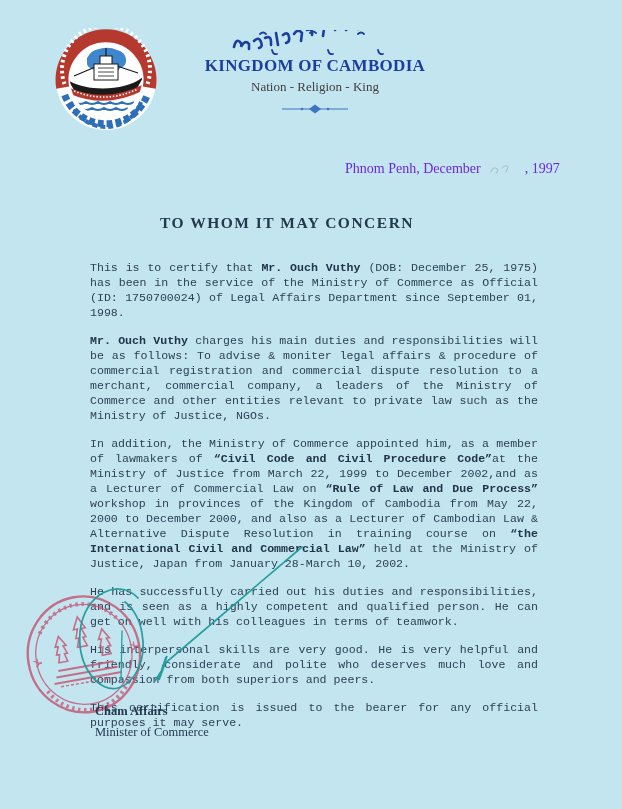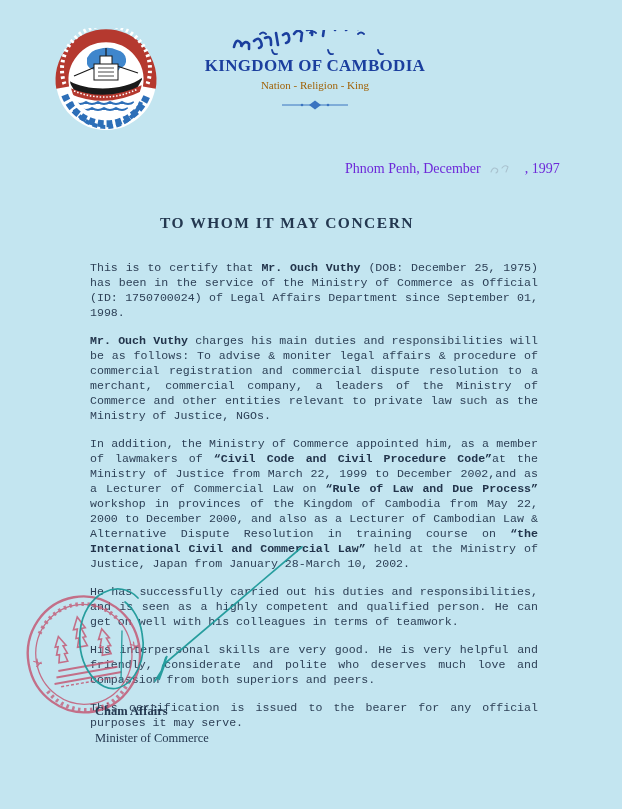--- a/index.html
+++ b/index.html
@@ -4,21 +4,21 @@
 <style>
   html,body{margin:0;padding:0;}
   body{width:622px;height:809px;background:#c3e5f0;font-family:"Liberation Serif","DejaVu Serif",serif;}
   .page{position:relative;width:622px;height:809px;background:#c3e5f0;overflow:hidden;}
 
   .logo{position:absolute;left:54px;top:28px;width:104px;height:104px;}
 
   .head-center{position:absolute;left:170px;top:30px;width:290px;text-align:center;color:#1b3f9e;}
   .khmer-title{display:block;margin:0 auto;margin-left:60px;}
   .kingdom{font-size:17px;font-weight:bold;letter-spacing:.3px;color:#1b3f9e;}
-  .motto{font-size:11px;margin-top:3px;color:#a16207;}
+  .motto{font-size:13px;margin-top:3px;color:#404040;}
   .ornament{margin-top:9px;}
 
   .letterhead{position:absolute;left:56px;top:128px;color:#1b3f9e;}
   .ministry{font-size:14px;font-weight:bold;margin-top:5px;color:#1b3f9e;}
   .no-line{display:flex;align-items:center;font-family:"Liberation Sans","DejaVu Sans",sans-serif;
            font-size:12px;color:#6e8ba3;margin-top:2px;}
   .no-line .gap1{width:6px;}
   .no-line .gap2{width:8px;}
   .desk-line{font-size:13.5px;font-weight:bold;font-style:italic;margin-top:2px;color:#1b3f9e;}
 
@@ -29,21 +29,21 @@
 
   .body-text{position:absolute;left:90px;top:260px;width:448px;color:#2e4157;font-family:Liberation Mono, monospace;}
   .body-text p{font-size:11.6px;line-height:15px;text-align:justify;margin:0 0 13px 0;}
   .body-text p b{color:#22344b;}
 
   .stamp{position:absolute;left:20px;top:588px;width:132px;height:134px;transform:rotate(-10deg);opacity:.82;}
   .signature{position:absolute;left:60px;top:540px;width:260px;height:165px;}
 
   .sign-block{position:absolute;left:95px;top:704px;color:#243850;}
   .sign-name{font-size:12.5px;font-weight:bold;}
-  .sign-title{font-size:12.5px;margin-top:12px;}
+  .sign-title{font-size:12.5px;margin-top:6px;}
 
   .pencil{opacity:.45;}
 </style>
 </head>
 <body>
 
 <div class="page">
 
   <svg class="logo" viewBox="0 0 104 104" role="img" aria-label="Ministry of Commerce circular seal with ship emblem">
     <circle cx="52" cy="52" r="50" fill="#ffffff"></circle>

